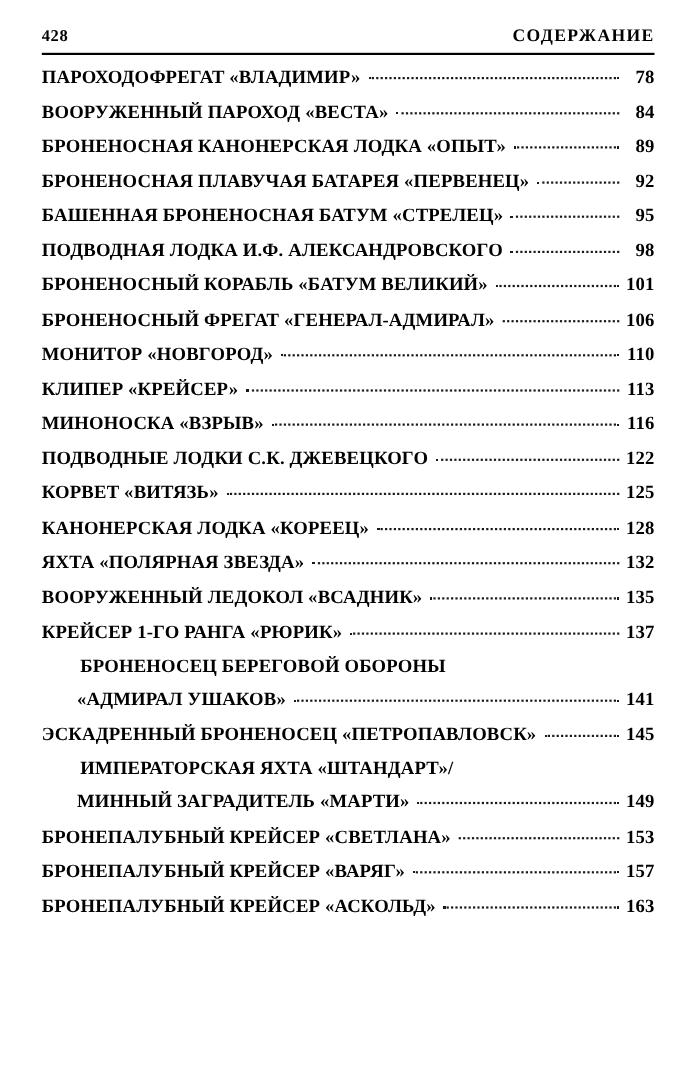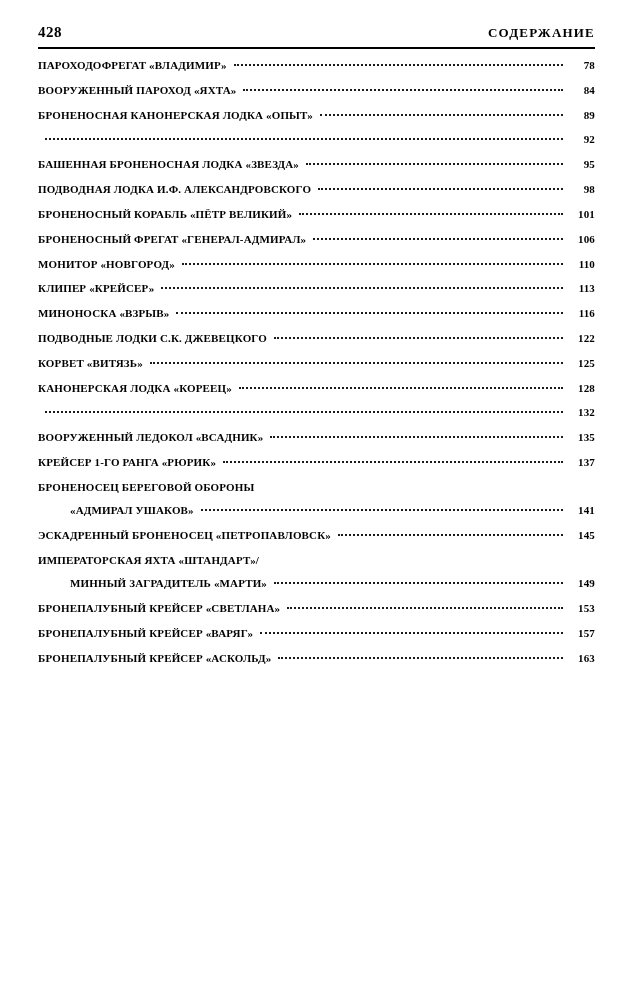--- a/index.html
+++ b/index.html
@@ -28,33 +28,33 @@
     font-weight: bold;
     padding-bottom: 6px;
     border-bottom: 2px solid #000;
     margin-bottom: 10px;
   }
   .header .folio {
     font-size: 15px;
     letter-spacing: 0.5px;
   }
   .header .running-title {
-    font-size: 13px;
+    font-size: 16px;
     letter-spacing: 1.2px;
   }
   .toc {
     margin: 0;
     padding: 0;
     list-style: none;
   }
   .toc-entry {
     display: block;
     margin-bottom: 12.5px;
     font-weight: bold;
-    font-size: 11px;
+    font-size: 17px;
     letter-spacing: 0.15px;
     line-height: 1.12;
   }
   .entry-row {
     display: flex;
     align-items: baseline;
     width: 100%;
   }
   .entry-title {
     white-space: nowrap;
@@ -75,20 +75,21 @@
     white-space: nowrap;
     text-align: right;
     min-width: 26px;
   }
   .toc-entry.two-line .entry-row:first-child .leader,
   .toc-entry.two-line .entry-row:first-child .entry-page {
     display: none;
   }
   .toc-entry.two-line .entry-row:first-child {
     margin-bottom: 11px;
+    margin-left: 35px;
   }
 </style>
 </head>
 <body>
 
 <div class="page">
 
   <div class="header">
     <span class="folio">428</span>
     <span class="running-title">СОДЕРЖАНИЕ</span>
@@ -97,55 +98,56 @@
   <div class="toc" id="toc-list">
       <div class="toc-entry">
         <div class="entry-row">
           <span class="entry-title">ПАРОХОДОФРЕГАТ «ВЛАДИМИР»</span>
           <span class="leader"></span>
           <span class="entry-page">78</span>
         </div>
       </div>
       <div class="toc-entry">
         <div class="entry-row">
-          <span class="entry-title">ВООРУЖЕННЫЙ ПАРОХОД «ЯХТА»</span>
+          <span class="entry-title">ВООРУЖЕННЫЙ ПАРОХОД «ВЕСТА»</span>
           <span class="leader"></span>
           <span class="entry-page">84</span>
         </div>
       </div>
       <div class="toc-entry">
         <div class="entry-row">
           <span class="entry-title">БРОНЕНОСНАЯ КАНОНЕРСКАЯ ЛОДКА «ОПЫТ»</span>
           <span class="leader"></span>
           <span class="entry-page">89</span>
         </div>
       </div>
       <div class="toc-entry">
         <div class="entry-row">
+          <span class="entry-title">БРОНЕНОСНАЯ ПЛАВУЧАЯ БАТАРЕЯ «ПЕРВЕНЕЦ»</span>
           <span class="leader"></span>
           <span class="entry-page">92</span>
         </div>
       </div>
       <div class="toc-entry">
         <div class="entry-row">
-          <span class="entry-title">БАШЕННАЯ БРОНЕНОСНАЯ ЛОДКА «ЗВЕЗДА»</span>
+          <span class="entry-title">БАШЕННАЯ БРОНЕНОСНАЯ БАТУМ «СТРЕЛЕЦ»</span>
           <span class="leader"></span>
           <span class="entry-page">95</span>
         </div>
       </div>
       <div class="toc-entry">
         <div class="entry-row">
           <span class="entry-title">ПОДВОДНАЯ ЛОДКА И.Ф. АЛЕКСАНДРОВСКОГО</span>
           <span class="leader"></span>
           <span class="entry-page">98</span>
         </div>
       </div>
       <div class="toc-entry">
         <div class="entry-row">
-          <span class="entry-title">БРОНЕНОСНЫЙ КОРАБЛЬ «ПЁТР ВЕЛИКИЙ»</span>
+          <span class="entry-title">БРОНЕНОСНЫЙ КОРАБЛЬ «БАТУМ ВЕЛИКИЙ»</span>
           <span class="leader"></span>
           <span class="entry-page">101</span>
         </div>
       </div>
       <div class="toc-entry">
         <div class="entry-row">
           <span class="entry-title">БРОНЕНОСНЫЙ ФРЕГАТ «ГЕНЕРАЛ-АДМИРАЛ»</span>
           <span class="leader"></span>
           <span class="entry-page">106</span>
         </div>
@@ -187,20 +189,21 @@
       </div>
       <div class="toc-entry">
         <div class="entry-row">
           <span class="entry-title">КАНОНЕРСКАЯ ЛОДКА «КОРЕЕЦ»</span>
           <span class="leader"></span>
           <span class="entry-page">128</span>
         </div>
       </div>
       <div class="toc-entry">
         <div class="entry-row">
+          <span class="entry-title">ЯХТА «ПОЛЯРНАЯ ЗВЕЗДА»</span>
           <span class="leader"></span>
           <span class="entry-page">132</span>
         </div>
       </div>
       <div class="toc-entry">
         <div class="entry-row">
           <span class="entry-title">ВООРУЖЕННЫЙ ЛЕДОКОЛ «ВСАДНИК»</span>
           <span class="leader"></span>
           <span class="entry-page">135</span>
         </div>

